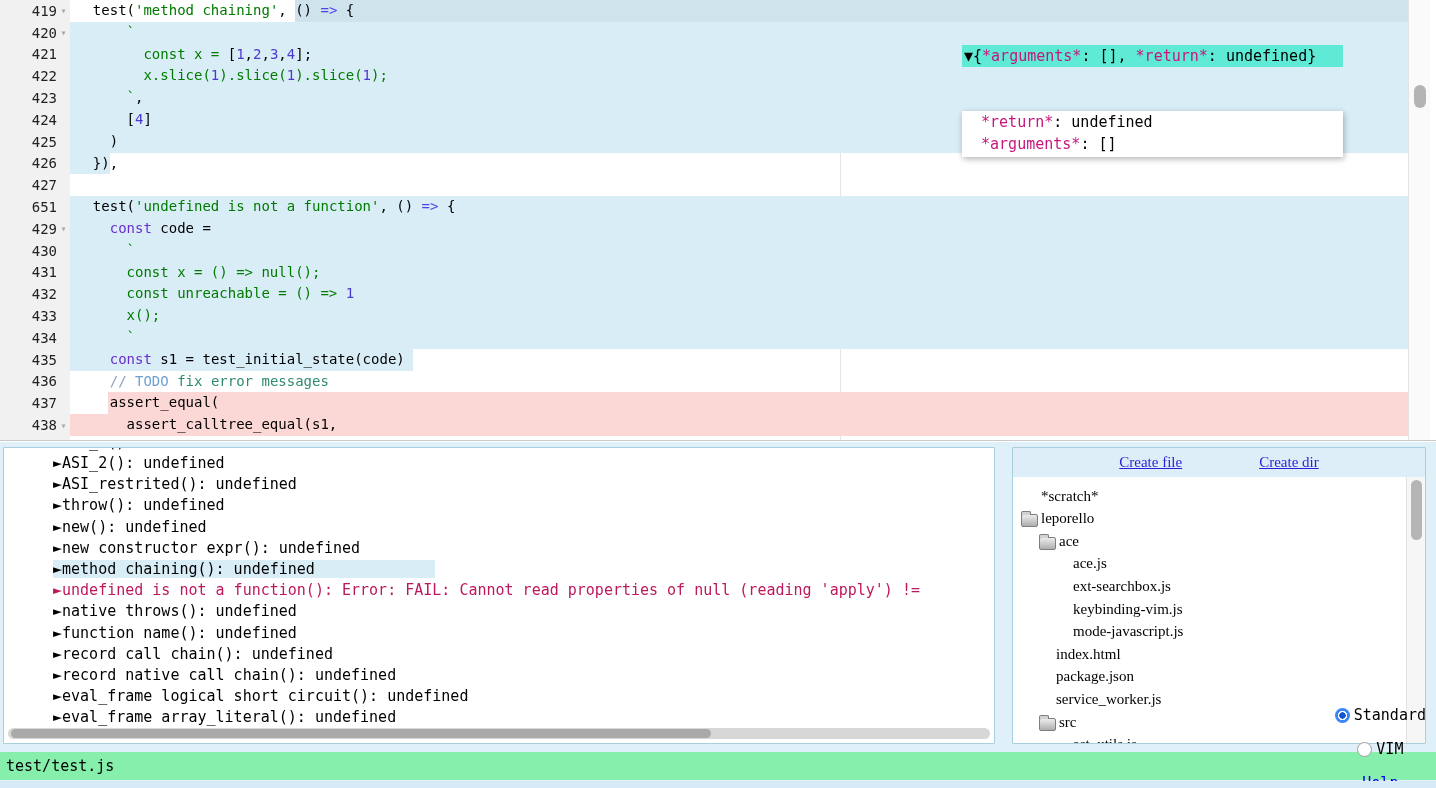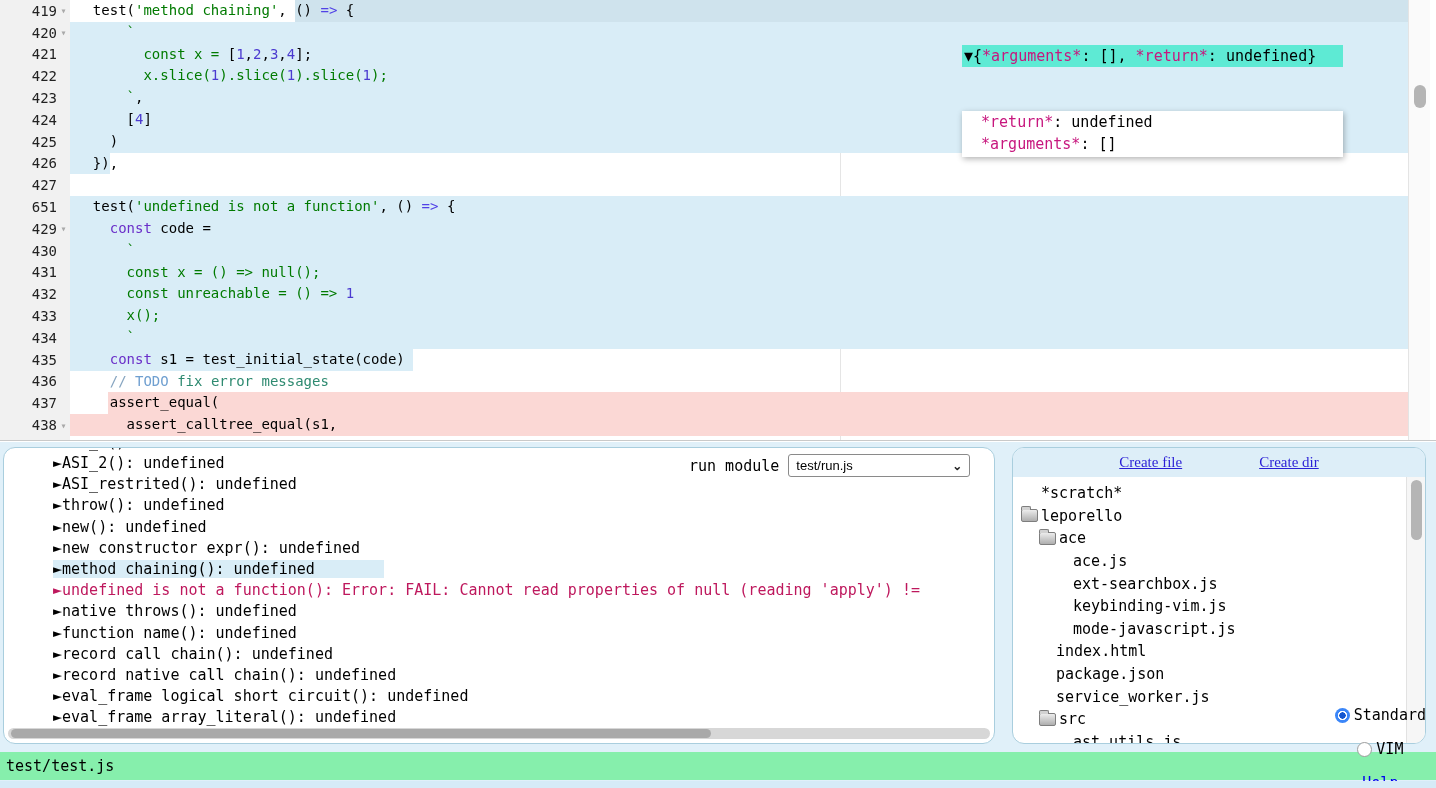--- a/index.html
+++ b/index.html
@@ -23,40 +23,40 @@
   .scroll-gutter-v { position:absolute; left:1408px; top:0; width:22px; height:441px; background:#fafafa; border-left:1px solid #e4e4e4; }
   .ed-thumb { position:absolute; left:5px; top:85px; width:12px; height:23px; background:#b4b4b4; border-radius:6px; }
 
   
   .tooltip { position:absolute; left:962px; top:1px; width:381px; z-index:5; font-size:15px; line-height:22px; white-space:pre; }
   .tooltip-header { background:#5eead4; height:22px; padding-left:2px; }
   .tooltip-body { background:#fff; box-shadow:1px 2px 6px rgba(0,0,0,.3); padding:0 4px 2px 10px; }
 
   
   .bottom { position:absolute; left:0; top:442px; width:1436px; height:346px; background:#e0f0f9; }
-  .panel { position:absolute; background:#fff; border:1px solid #a9cede; border-radius:12px; overflow:hidden; }
+  .panel { position:absolute; background:#fff; border:1px solid #a9cede; border-radius:1px; overflow:hidden; }
   .left-panel { left:3px; top:5px; width:992px; height:297px; }
   .results { margin-top:-16px; padding-left:49px; font-size:15px; white-space:pre; }
   .result-item { height:21.2px; line-height:21.2px; color:#000; }
   .result-item.clipped { height:21px; }
   .result-item.error { color:#be185d; }
-  .result-item.selected .band { background:#d9edf7; padding-right:69px;text-align:center; }
+  .result-item.selected .band { background:#d9edf7; padding-right:120px;text-align:center; }
   .h-scrollbar { position:absolute; left:4px; right:4px; bottom:4px; height:11px; background:#d7d7d7; border-radius:6px; }
   .h-thumb { position:absolute; left:3px; top:1px; width:700px; height:9px; background:#a9a9a9; border-radius:5px; }
   .run-module { position:absolute; left:685px; top:6px; display:flex; gap:9px; align-items:center; font-size:15px; }
   .select-box { width:182px; height:23px; border:1px solid #8a8a8a; border-radius:3px; background:#fff;
                 font-family:"Liberation Sans", sans-serif; font-size:13px; display:flex; align-items:center;
                 justify-content:space-between; padding:0 7px; }
   .select-chevron { font-size:12px; font-weight:bold; color:#222; }
 
   .right-panel { left:1012px; top:5px; width:414px; height:297px; }
   .rp-header { height:29px; background:#ddeef8; display:flex; gap:77px; justify-content:center; align-items:center; font-size:15px;font-family:Liberation Serif, serif; }
   .rp-link { color:#2a1fd6; text-decoration:underline; cursor:pointer; }
   .tree { padding-top:5px; font-size:15px; white-space:pre; }
-  .tree-row { height:22.6px; display:flex; align-items:center; }
+  .tree-row { height:22.6px; display:flex; align-items:flex-end;font-family:Liberation Serif, serif; }
   .folder-icon { display:inline-block; width:17px; height:13px; margin-right:3px; position:relative;
                  background:linear-gradient(#ececec,#aeaeae); border:1px solid #7e7e7e; border-radius:2px; }
   .folder-icon::before { content:""; position:absolute; top:-4px; left:-1px; width:8px; height:3px;
                  background:#d2d2d2; border:1px solid #7e7e7e; border-bottom:none; border-radius:2px 2px 0 0; }
   .v-scrollbar { position:absolute; right:0; top:29px; bottom:0; width:19px; background:#f6f6f6; border-left:1px solid #e2e2e2; }
   .v-thumb { position:absolute; left:4px; top:3px; width:11px; height:60px; background:#b5b5b5; border-radius:6px; }
 
   
   .status-bar { position:absolute; left:0; top:752px; width:1436px; height:28px; background:#86efac;
                 display:flex; align-items:center; font-size:15px; }
@@ -247,27 +247,20 @@
   <div class="tooltip">
     <div class="tooltip-header" id="tooltip-header"><span class="sg-d">▼{</span><span class="sg-m">*arguments*</span><span class="sg-d">: [], </span><span class="sg-m">*return*</span><span class="sg-d">: undefined}</span></div>
     <div class="tooltip-body" id="tooltip-body"><div class="tooltip-row"><span class="sg-d"> </span><span class="sg-m">*return*</span><span class="sg-d">: undefined</span></div><div class="tooltip-row"><span class="sg-d"> </span><span class="sg-m">*arguments*</span><span class="sg-d">: []</span></div></div>
   </div>
 </div>
 
 <div class="bottom">
 
   <div class="panel left-panel">
     <div class="results" id="results"><div class="result-item clipped"><span class="band">►ASI_1(): undefined</span></div><div class="result-item normal"><span class="band">►ASI_2(): undefined</span></div><div class="result-item normal"><span class="band">►ASI_restrited(): undefined</span></div><div class="result-item normal"><span class="band">►throw(): undefined</span></div><div class="result-item normal"><span class="band">►new(): undefined</span></div><div class="result-item normal"><span class="band">►new constructor expr(): undefined</span></div><div class="result-item selected"><span class="band">►method chaining(): undefined</span></div><div class="result-item error"><span class="band">►undefined is not a function(): Error: FAIL: Cannot read properties of null (reading 'apply') !=</span></div><div class="result-item normal"><span class="band">►native throws(): undefined</span></div><div class="result-item normal"><span class="band">►function name(): undefined</span></div><div class="result-item normal"><span class="band">►record call chain(): undefined</span></div><div class="result-item normal"><span class="band">►record native call chain(): undefined</span></div><div class="result-item normal"><span class="band">►eval_frame logical short circuit(): undefined</span></div><div class="result-item normal"><span class="band">►eval_frame array_literal(): undefined</span></div></div>
-    <div class="run-module">
-      <span>run module</span>
-      <div class="select-box">
-        <span>test/run.js</span>
-        <span class="select-chevron">⌄</span>
-      </div>
-    </div>
     <div class="h-scrollbar">
       <div class="h-thumb"></div>
     </div>
   </div>
 
   <div class="panel right-panel">
     <div class="rp-header">
       <span class="rp-link">Create file</span>
       <span class="rp-link">Create dir</span>
     </div>

